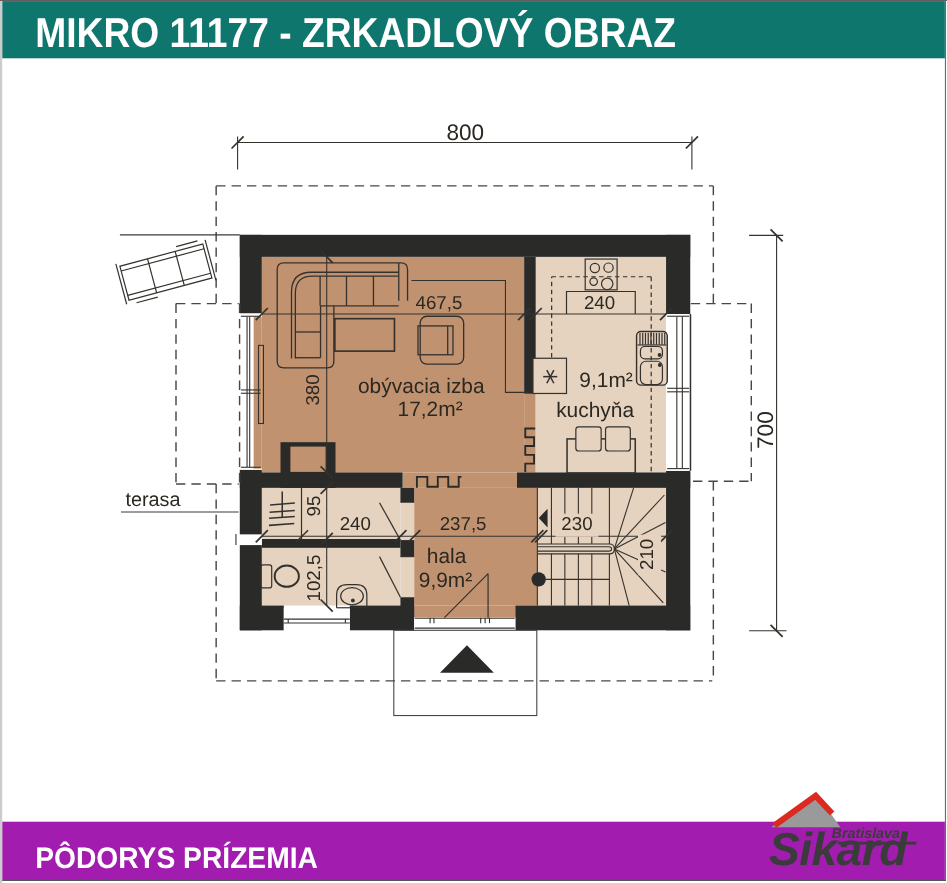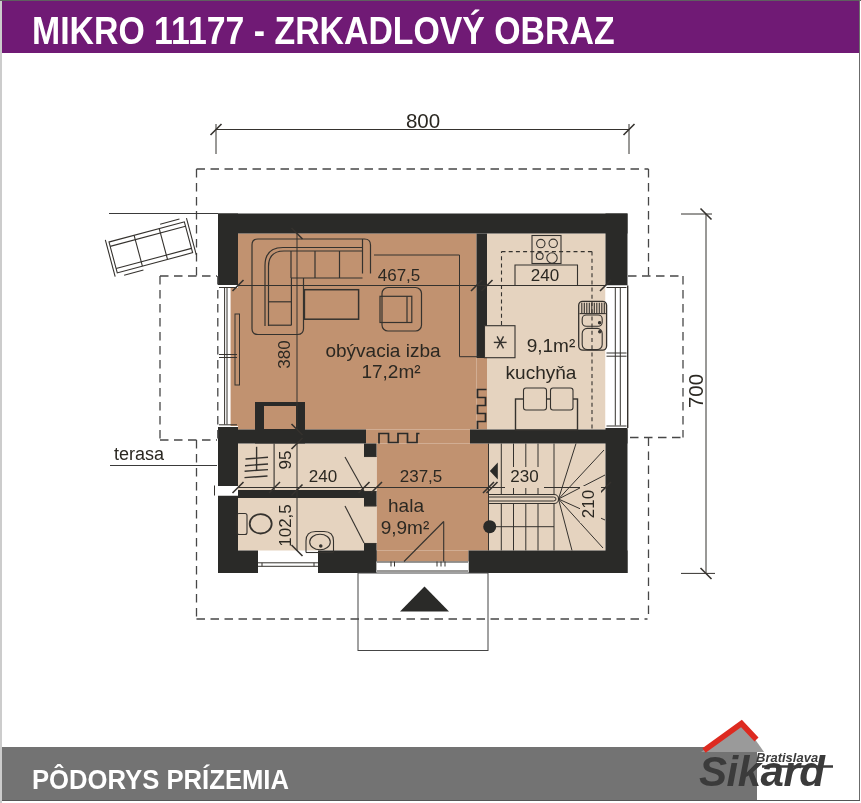--- a/index.html
+++ b/index.html
@@ -1,19 +1,19 @@
 <!DOCTYPE html>
 <html><head>
 <meta charset="utf-8">
 <style>
   html,body{margin:0;padding:0;}
   body{width:861px;height:803px;position:relative;background:#ffffff;font-family:"Liberation Sans",sans-serif;overflow:hidden;}
-  #topbar{position:absolute;left:2px;top:1px;width:857px;height:52px;background:#701a75;}
+  #topbar{position:absolute;left:2px;top:1px;width:857px;height:52px;background:#0f766e;}
   #topbar span{display:inline-block;position:absolute;left:30px;top:9px;font-size:38px;font-weight:bold;color:#ffffff;white-space:nowrap;transform:scaleX(0.89);transform-origin:0 0;letter-spacing:0px;}
-  #botbar{position:absolute;left:2px;top:747px;width:755px;height:53px;background:#737373;}
+  #botbar{position:absolute;left:2px;top:747px;width:857px;height:53px;background:#a21caf;}
   #botbar span{display:inline-block;position:absolute;left:30px;top:18px;font-size:27px;font-weight:bold;color:#ffffff;white-space:nowrap;transform:scaleX(0.95);transform-origin:0 0;}
   #plan{position:absolute;left:0;top:0;}
   #logo{position:absolute;left:0;top:0;}
 </style>
 </head>
 <body>
 
 <div id="topbar">
     <span>MIKRO 11177 - ZRKADLOVÝ OBRAZ</span>
   </div>

